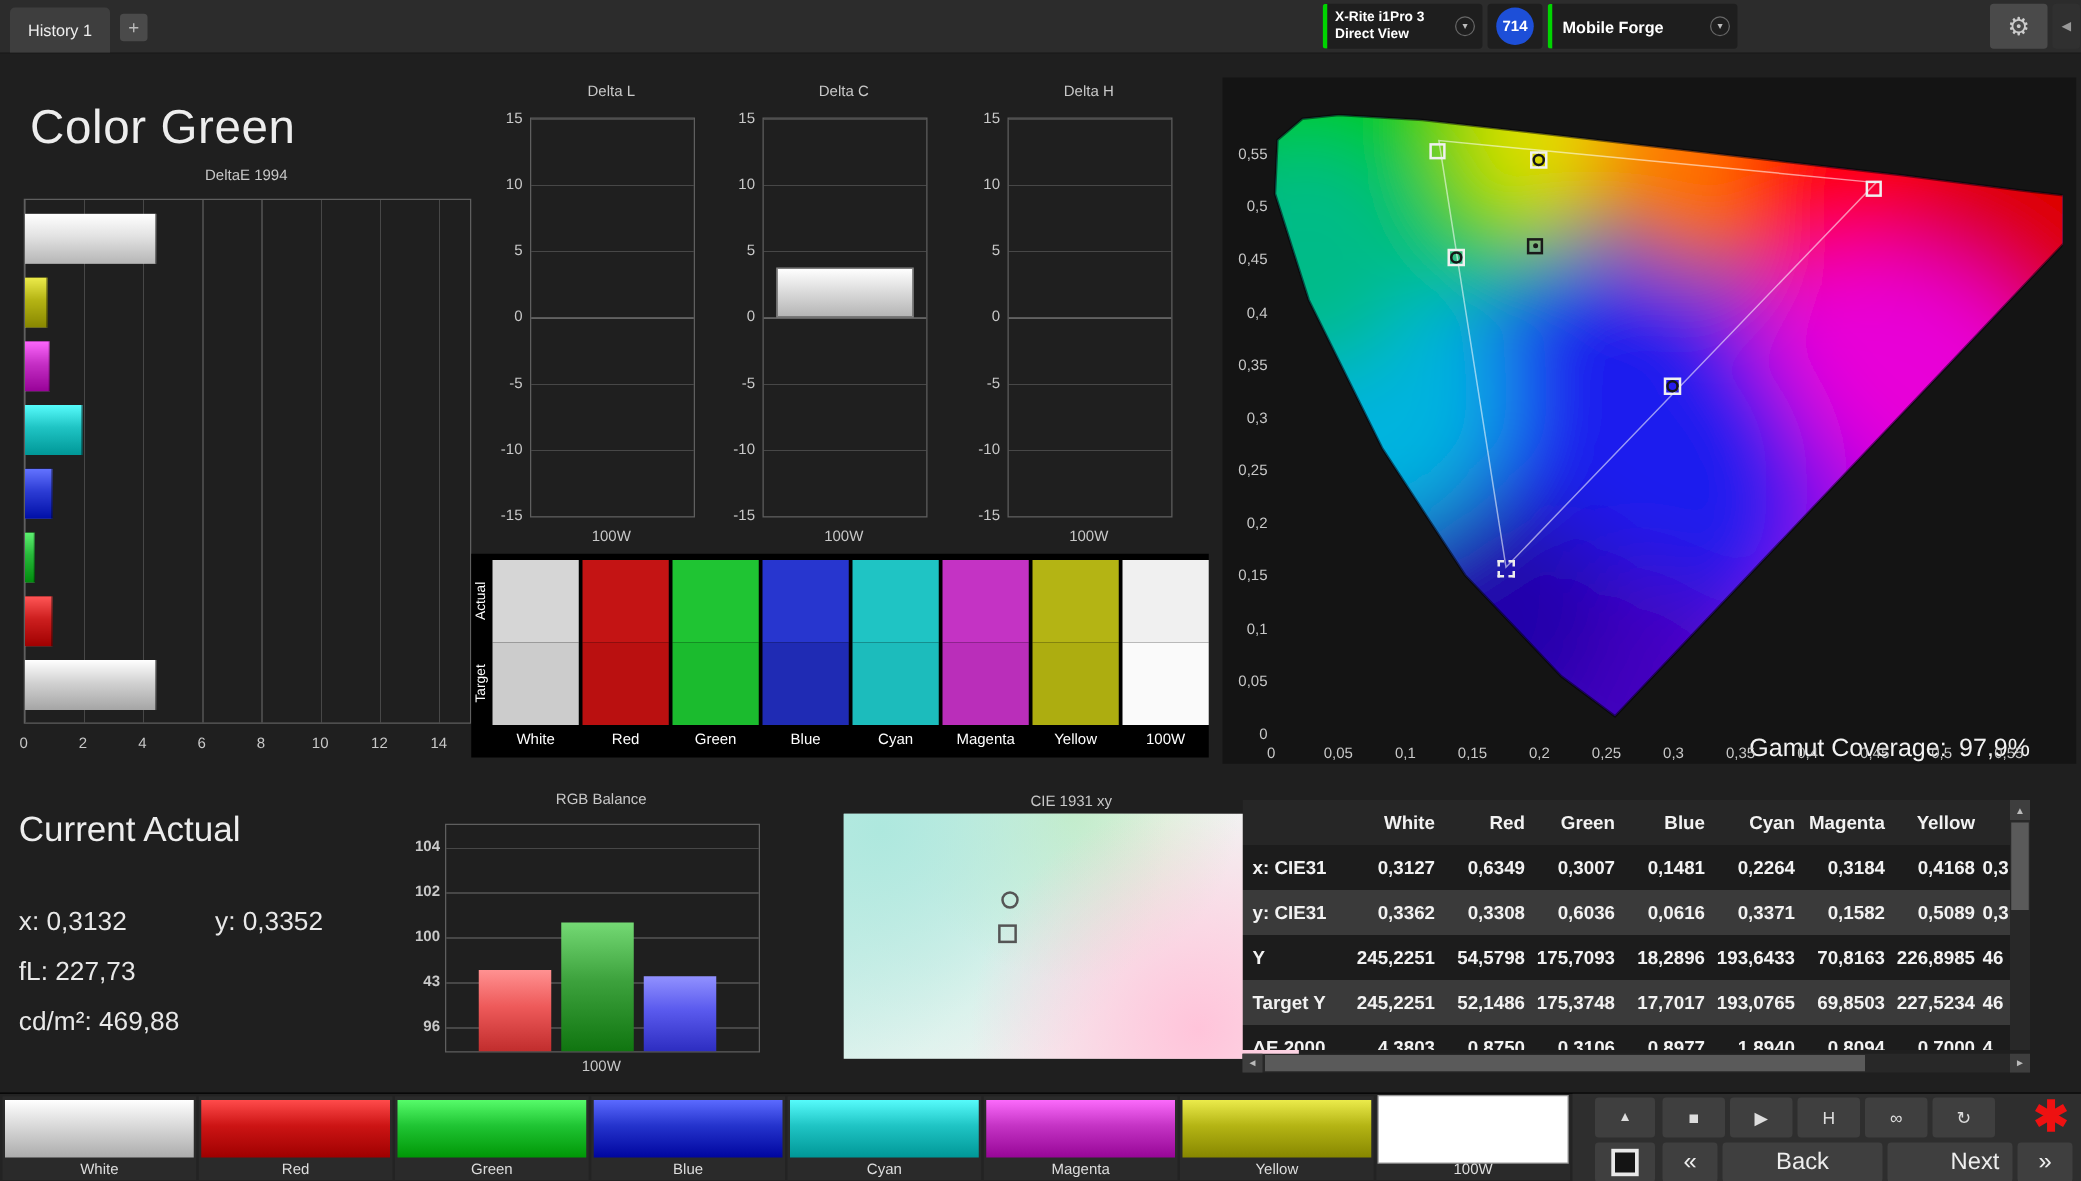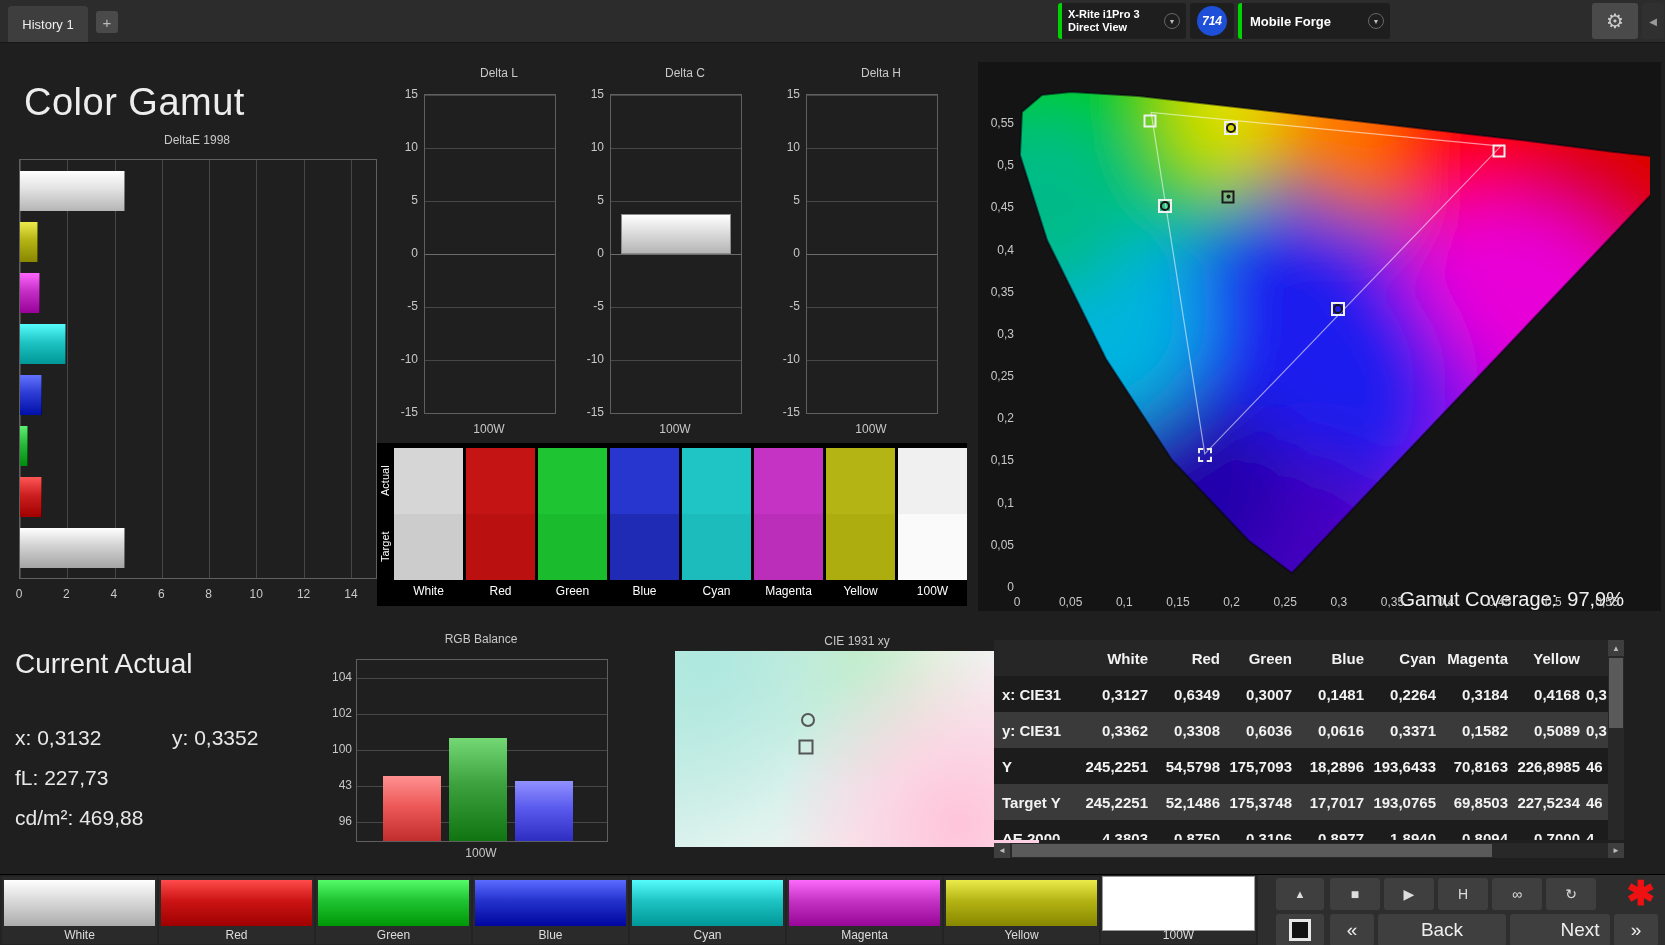--- a/index.html
+++ b/index.html
@@ -10,21 +10,21 @@
   .tab{position:absolute;left:8px;top:6px;width:80px;height:36px;background:#3e3e3e;border-radius:4px 4px 0 0;
        color:#eee;font-size:13px;display:flex;align-items:center;justify-content:center;cursor:default;}
   .tab-add{position:absolute;left:96px;top:11px;width:22px;height:22px;background:#4a4a4a;border-radius:3px;
        color:#bbb;font-size:15px;display:flex;align-items:center;justify-content:center;}
   .tb-btn{position:absolute;top:3px;height:36px;background:#1e1e1e;border-radius:3px;display:flex;align-items:center;color:#fff;box-sizing:border-box;}
   .meter{left:1058px;width:128px;border-left:4px solid var(--accent_green);}
   .two-line{display:flex;flex-direction:column;font-size:11px;font-weight:bold;line-height:13px;padding-left:6px;flex:1;}
   .chev{font-size:7px;color:#bbb;margin:0 6px;border:1px solid #666;border-radius:50%;width:14px;height:14px;
         display:flex;align-items:center;justify-content:center;flex:none;}
   .badge-btn{left:1190px;width:44px;justify-content:center;}
-  .badge{width:30px;height:30px;border-radius:50%;background:var(--badge_blue);display:flex;align-items:center;justify-content:center;font-size:12px;font-weight:bold;color:#fff;font-style:italic;}
+  .badge{width:30px;height:30px;border-radius:50%;background:var(--badge_blue);display:flex;align-items:center;justify-content:center;font-size:12px;font-weight:bold;color:#fff;}
   .source{left:1238px;width:152px;border-left:4px solid var(--accent_green);font-size:13px;font-weight:bold;}
   .source>span:first-child{padding-left:8px;flex:1;}
   .control{left:1394px;width:182px;border-left:4px solid var(--accent_yellowgreen);font-size:12px;font-weight:bold;}
   .control>span:first-child{padding-left:8px;flex:1;}
   .gear{left:1592px;width:46px;background:#4a4a4a;justify-content:center;font-size:20px;color:#ccc;}
   .collapse{left:1642px;width:22px;background:#303030;justify-content:center;font-size:10px;color:#999;}
   
   .page-title{position:absolute;left:24px;top:56px;font-size:38px;font-weight:300;color:#ededed;letter-spacing:.5px;}
   .chart-title{position:absolute;text-align:center;font-size:12px;color:#c8c8c8;}
   
@@ -37,21 +37,21 @@
   .de-title{left:0;right:0;top:0;}
   .de-plot{position:absolute;left:0;top:26px;width:356px;height:418px;border:1px solid #5f5f5f;
            background-image:repeating-linear-gradient(90deg,#474747 0 1px,transparent 1px 47.3px);}
   .de-bars{position:absolute;inset:0;display:flex;flex-direction:column;padding:5px 0;box-sizing:border-box;}
   .de-slot{flex:1;display:flex;align-items:center;}
   .de-bar{height:40px;border-right:1px solid rgba(0,0,0,.45);}
   .de-xticks{left:0;top:454px;width:332px;height:16px;}
   
   .dchart{position:absolute;top:66px;width:170px;height:376px;}
   #dchart0{left:390px}#dchart1{left:576px}#dchart2{left:772px}
-  .d-title{left:44px;width:130px;top:0;}
+  .d-title{left:34px;width:130px;top:0;}
   .d-yticks{left:0;top:28px;width:28px;height:318px;}
   .d-plot{position:absolute;left:34px;top:28px;width:130px;height:318px;border:1px solid #5f5f5f;
           background-image:repeating-linear-gradient(180deg,#474747 0 1px,transparent 1px 53px);}
   .d-zero{position:absolute;left:0;right:0;top:50%;height:1px;background:#6c6c6c;}
   .d-bar{position:absolute;left:10px;right:10px;bottom:50%;display:none;border:1px solid #8a8a8a;
          background:linear-gradient(180deg,#ffffff,#d6d6d6 55%,#b5b5b5);}
   .d-xlabel{position:absolute;left:34px;width:130px;top:356px;text-align:center;font-size:12px;color:#c8c8c8;}
   
   .sstrip{position:absolute;left:377px;top:443px;width:590px;height:163px;background:#000;}
   .vlab{position:absolute;left:1px;width:14px;color:#fff;font-size:11px;writing-mode:vertical-rl;transform:rotate(180deg);
@@ -80,21 +80,21 @@
         width:4px;height:4px;background:#1a1a1a;border-radius:50%;}
   .mk-circle-square{width:14px;height:14px;border:2px solid #f0f0f0;display:flex;align-items:center;justify-content:center;}
   .mk-circle-square::after{content:"";width:6px;height:6px;border:2px solid #161616;border-radius:50%;}
   
   .cr-title{position:absolute;left:15px;top:648px;font-size:28px;color:#ededed;}
   .cr{position:absolute;font-size:21px;color:#e8e8e8;}
   #cr-x{left:15px;top:726px}#cr-y{left:172px;top:726px}#cr-fl{left:15px;top:766px}#cr-cd{left:15px;top:806px}
   
   .rgbchart{position:absolute;left:330px;top:632px;width:292px;height:232px;}
   .rgb-title{left:26px;width:250px;top:0;}
-  .rgb-yticks{left:0;top:45px;width:22px;height:144px;}
+  .rgb-yticks{left:0;top:45px;width:22px;height:144px;font-weight:bold;}
   .rgb-plot{position:absolute;left:26px;top:27px;width:250px;height:181px;border:1px solid #5f5f5f;
             background-image:repeating-linear-gradient(180deg,transparent 0 18px,#474747 18px 19px,transparent 19px 36px);}
   #rgb-bars{position:absolute;left:0;right:0;bottom:0;display:flex;align-items:flex-end;gap:8px;padding-left:26px;}
   .rgb-bar{width:58px;}
   .rgb-xlabel{position:absolute;left:26px;width:250px;top:214px;text-align:center;font-size:12px;color:#c8c8c8;}
   
   .cie31{position:absolute;left:675px;top:634px;width:364px;height:214px;}
   .c31-title{left:0;right:0;top:0;}
   .cie31-chart{position:absolute;left:0;top:17px;width:364px;height:196px;
      background:radial-gradient(circle at 78% 88%,#ffc4da 0%,rgba(255,196,218,0) 55%),
@@ -161,24 +161,24 @@
     <span class="chev">▼</span>
   </div>
   <div class="tb-btn gear">
       <span>⚙</span>
     </div>
   <div class="tb-btn collapse">
       <span>◀</span>
     </div>
 </header>
 
-<h1 class="page-title">Color Gamut</h1>
+<h1 class="page-title">Color Green</h1>
 
 <section class="deltae">
-  <div class="chart-title de-title">DeltaE 1998</div>
+  <div class="chart-title de-title">DeltaE 1994</div>
   <div class="de-plot">
     <div class="de-bars" id="de-bars">
         <div class="de-slot">
           <div class="de-bar" style="width: 29.103%; background: linear-gradient(rgb(255, 255, 255) 0%, rgb(226, 226, 226) 45%, rgb(181, 181, 181) 100%);"></div>
         </div>
         <div class="de-slot">
           <div class="de-bar" style="width: 4.65116%; background: linear-gradient(rgb(236, 235, 75) 0%, rgb(181, 180, 20) 45%, rgb(136, 135, 0) 100%);"></div>
         </div>
         <div class="de-slot">
           <div class="de-bar" style="width: 5.38206%; background: linear-gradient(rgb(252, 102, 252) 0%, rgb(197, 47, 197) 45%, rgb(152, 2, 152) 100%);"></div>

